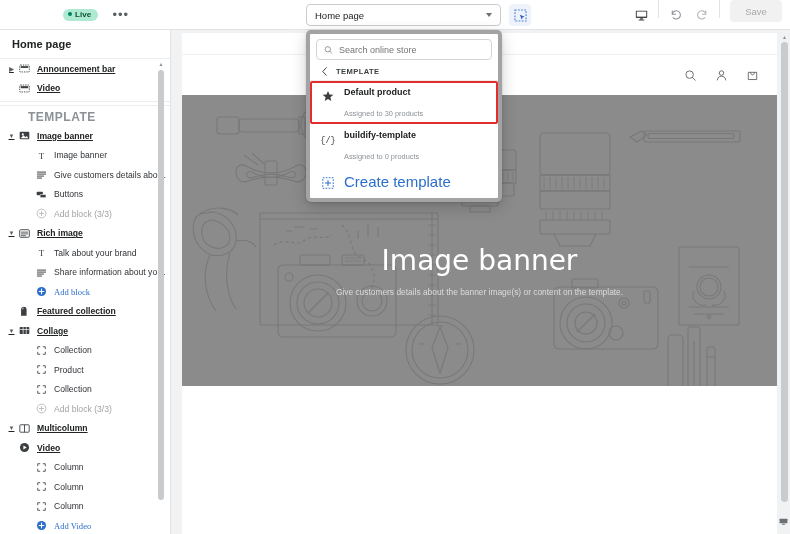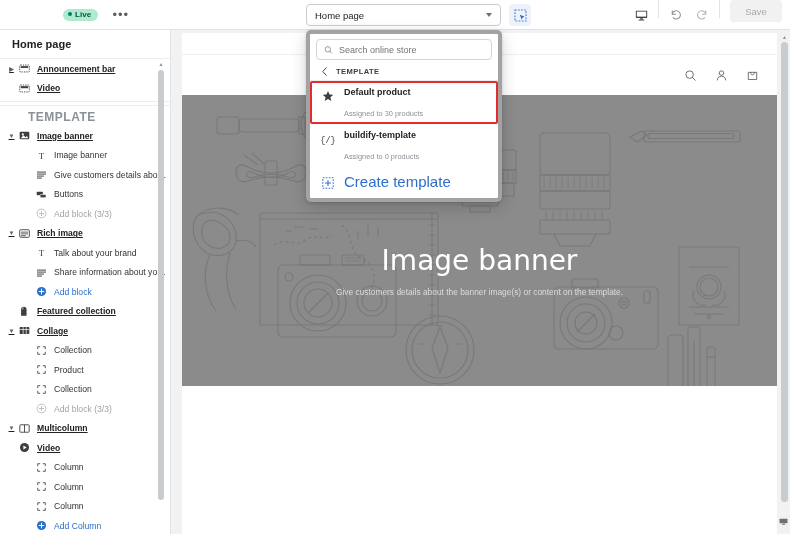--- a/index.html
+++ b/index.html
@@ -70,21 +70,21 @@
     width: 11px; margin-left: 6px; display: flex; align-items: center; justify-content: center;
     color: #5c5f62; font-size: 6px;
   }
   .row .ic { width: 15px; display: flex; align-items: center; justify-content: center; margin-right: 5px; }
   .row.section { font-weight: 700; }
   .row.section .lbl { font-weight: 700; }
   .row.block { font-weight: 400; color: #303236; }
   .indent-0 { padding-left: 0; text-decoration: underline; }
   .indent-1 { padding-left: 17px; }
   .muted { color: #a1a3a5; }
-  .link { color: #2c6ecb; }
+  .link { color: #2c6ecb; font-family: Liberation Serif, serif; }
   .group-label {
     height: 20px; display: flex; align-items: flex-end; padding-left: 28px; padding-bottom: 2px;
     font-size: 12px; font-weight: 700; color: #8c9196; letter-spacing: .5px;
   }
   .sb-divider { height: 1px; background: #ebedef; margin: 3px 0 0 0; }
   .sb-scroll-track {
     position: absolute; right: 6px; top: 31px; width: 6px; height: 472px; background: #fff;
   }
   .sb-scroll-thumb {
     position: absolute; right: 6px; top: 40px; width: 6px; height: 430px;
@@ -452,21 +452,21 @@
           <span class="lbl">Column</span>
         </div>
         <div class="row  indent-1">
           <span class="twisty"></span>
           <span class="ic">
             <svg width="11" height="11" viewBox="0 0 16 16">
               <circle cx="8" cy="8" r="6.6" fill="#2c6ecb"></circle>
               <path d="M8 4.6V11.4M4.6 8H11.4" stroke="#fff" stroke-width="1.6" stroke-linecap="round"></path>
             </svg>
           </span>
-          <span class="lbl link">Add Column</span>
+          <span class="lbl link">Add Video</span>
         </div>
       </div>
     <div class="sb-scroll-track"></div>
     <div class="sb-scroll-arrow">▲</div>
     <div class="sb-scroll-thumb"></div>
   </div>
 
   <div class="preview">
     <div class="frame">
 

